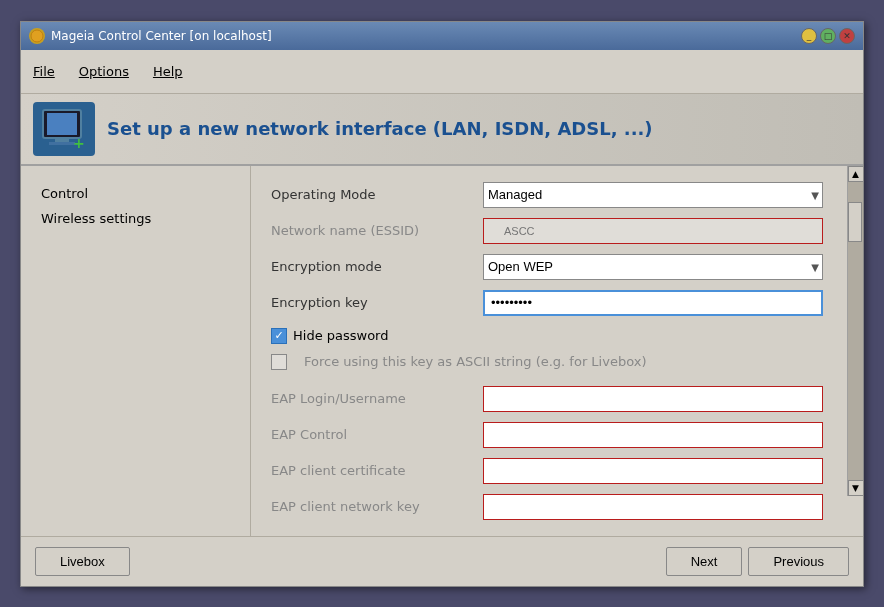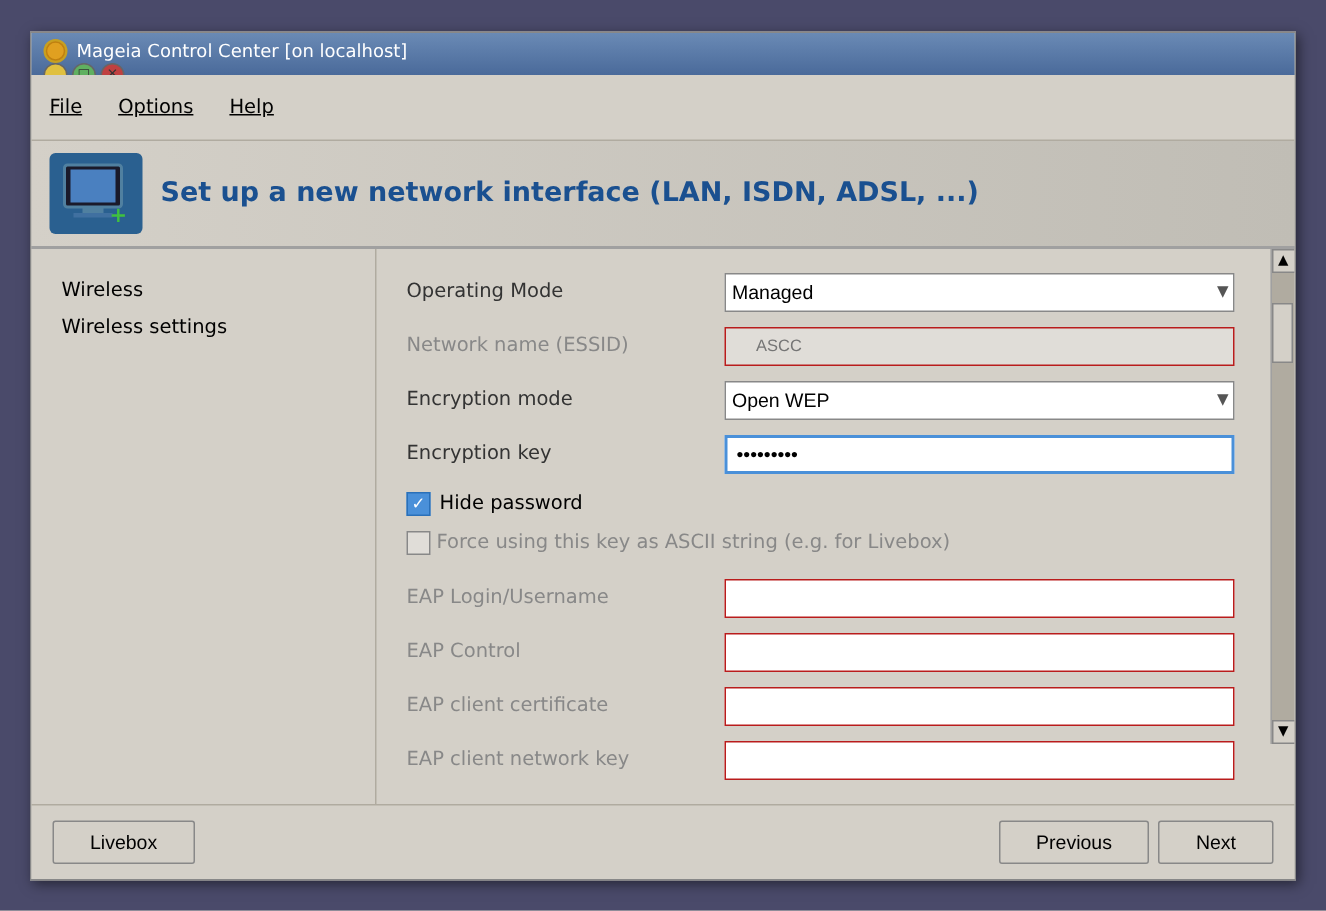--- a/index.html
+++ b/index.html
@@ -19,23 +19,23 @@
       border: 1px solid #888;
       box-shadow: 2px 2px 8px rgba(0,0,0,0.5);
       display: flex;
       flex-direction: column;
     }
     .title-bar {
       background: linear-gradient(to bottom, #6a8ab5, #4a6a9a);
       color: white;
       padding: 4px 8px;
       display: flex;
+      align-items: center;
       justify-content: space-between;
       height: 28px;
-      flex-direction: column;
     }
     .title-bar-left {
       display: flex;
       align-items: center;
       gap: 6px;
     }
     .title-bar-icon {
       width: 16px;
       height: 16px;
       background: #c8a020;
@@ -311,21 +311,21 @@
         <rect x="10" y="34" width="26" height="3" fill="#4070a0"></rect>
         <text x="34" y="40" fill="#40c040" font-size="14" font-weight="bold">+</text>
       </svg>
     </div>
     <span class="header-title">Set up a new network interface (LAN, ISDN, ADSL, ...)</span>
   </div>
 
   <div class="content-area">
 
     <div class="left-panel">
-      <div class="nav-item">Wireless</div>
+      <div class="nav-item">Control</div>
       <div class="nav-item">Wireless settings</div>
     </div>
 
     <div class="main-panel">
       <div class="form-grid">
 
         <span class="form-label">Operating Mode</span>
         <div class="select-wrapper">
           <select class="form-select">
             <option>Managed</option>
@@ -353,21 +353,21 @@
         <span class="form-label">Encryption key</span>
         <input type="password" class="encryption-key-input" value="password1" style="">
 
         <div style="grid-column:1/-1; display:flex; align-items:center; gap:6px; margin-top:2px;">
           <div class="checkbox-blue">
             <span class="checkmark">✓</span>
           </div>
           <span>Hide password</span>
         </div>
 
-        <div style="grid-column:1/-1; display:flex; align-items:center; gap:4px; margin-bottom:6px;">
+        <div style="grid-column:1/-1; display:flex; align-items:center; gap:17px; margin-bottom:6px;">
           <div class="checkbox-unchecked">
             <span></span>
           </div>
           <span style="color:#888;">Force using this key as ASCII string (e.g. for Livebox)</span>
         </div>
 
         <span class="form-label disabled">EAP Login/Username</span>
         <input type="text" class="form-input" value="" style="">
 
         <span class="form-label disabled">EAP Control</span>
@@ -387,17 +387,17 @@
           <div class="scroll-thumb"></div>
         </div>
         <div class="scroll-btn">▼</div>
       </div>
     </div>
   </div>
 
   <div class="footer">
     <button class="btn">Livebox</button>
     <div class="btn-group">
+      <button class="btn">Next</button>
       <button class="btn">Previous</button>
-      <button class="btn">Next</button>
     </div>
   </div>
 </div>
 
 </body></html>

